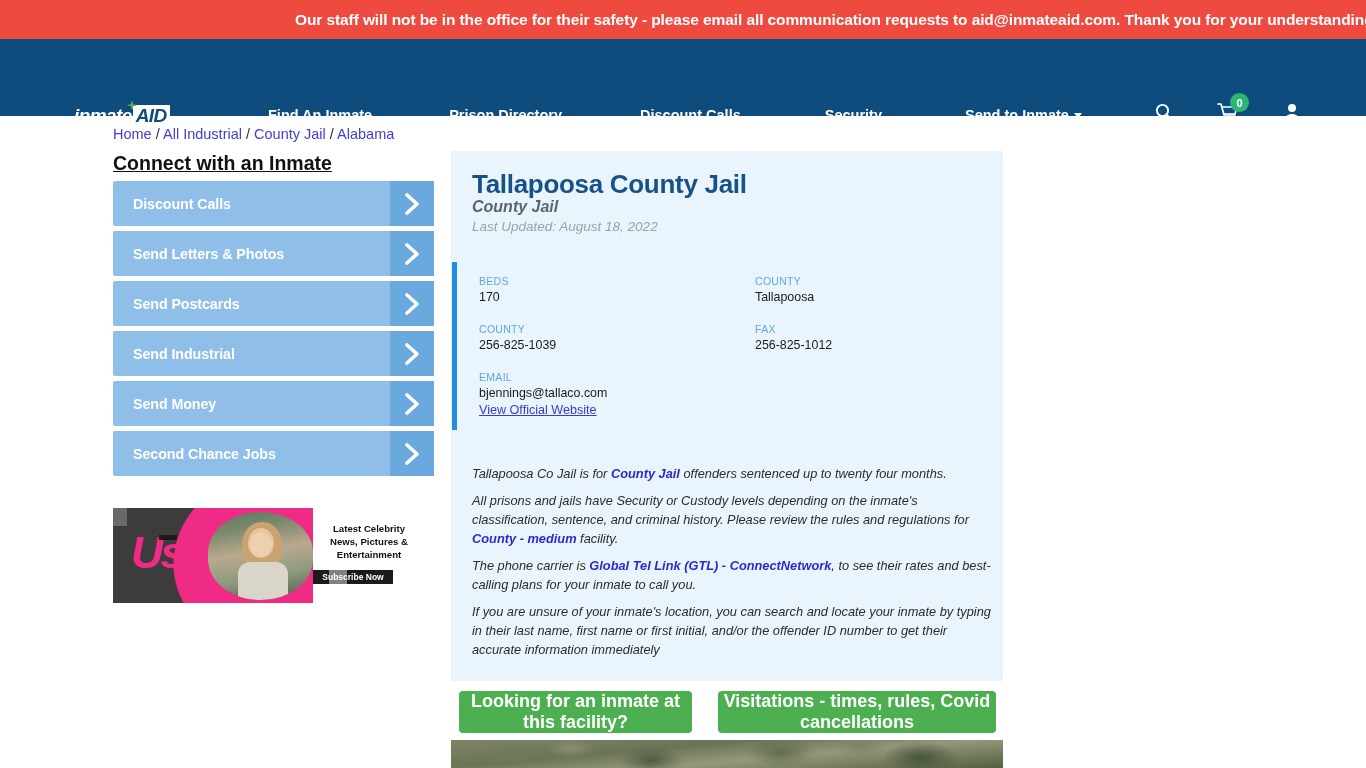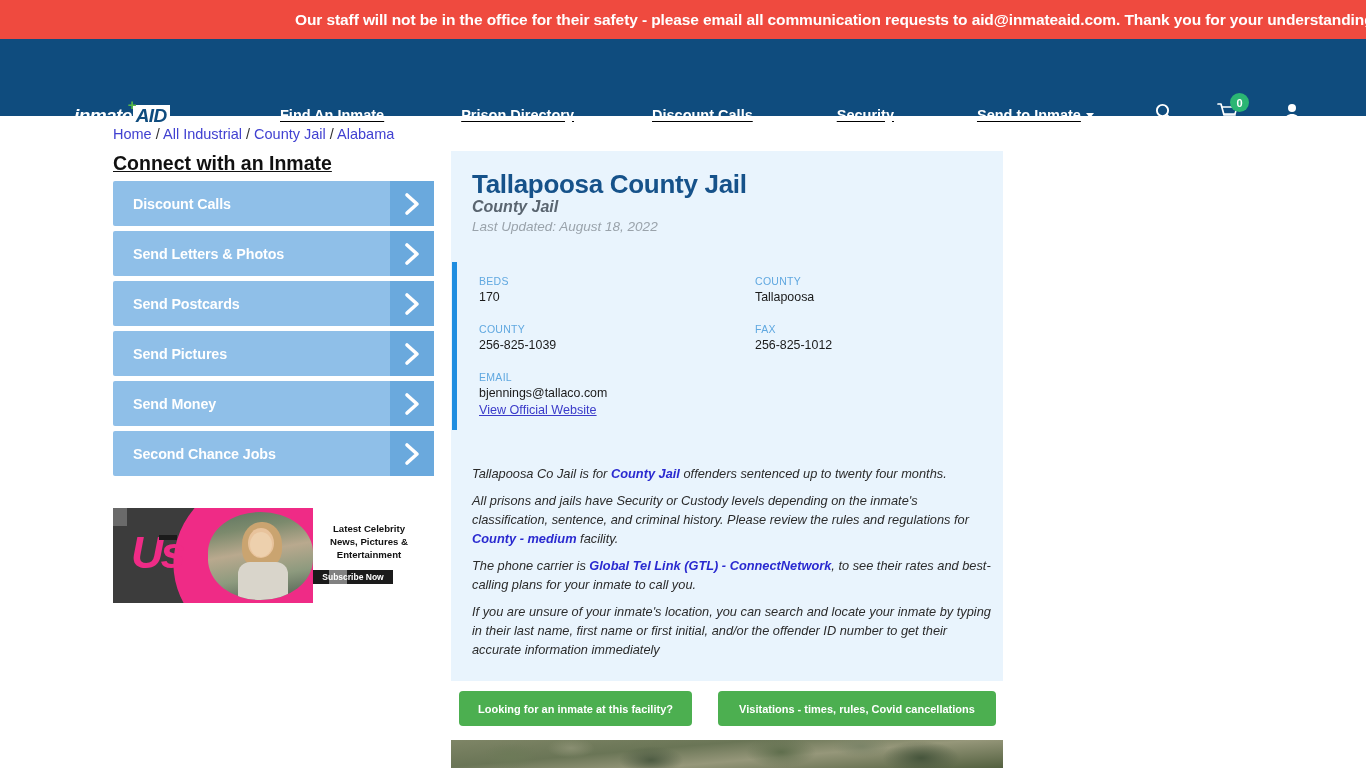--- a/index.html
+++ b/index.html
@@ -62,24 +62,23 @@
     left: -5px; top: -5px;
     width: 11px; height: 11px;
     color: #58b947;
     font-size: 15px;
     line-height: 10px;
     font-weight: bold;
     font-style: normal;
   }
   .navlinks {
     position: absolute;
-    left: 280px; top: 68px;
+    left: 268px; top: 68px;
     display: flex;
     align-items: flex-end;
-    text-decoration: underline;
   }
   .navlink {
     color: #ffffff;
     font-size: 14.5px;
     font-weight: bold;
     white-space: nowrap;
     cursor: pointer;
   }
   .nav-i-0 { margin-right: 77px; }
   .nav-i-1 { margin-right: 78px; }
@@ -354,25 +353,25 @@
   .desc .lnk {
     color: #2a2ad0;
     font-weight: bold;
     font-style: italic;
     cursor: pointer;
   }
 
   
   .btn-green {
     position: absolute;
-    height: 35px;
+    height: 42px;
     background: #4caf50;
     border-radius: 4px;
     color: #ffffff;
-    font-size: 11px;
+    font-size: 18px;
     font-weight: bold;
     display: flex; align-items: center; justify-content: center;
     cursor: pointer;
     border: none;
     font-family: "Liberation Sans", sans-serif;
   }
   #btn-find { left: 459px; top: 691px; width: 233px; }
   #btn-visit { left: 718px; top: 691px; width: 278px; }
 
   
@@ -468,21 +467,21 @@
   </div>
   <div class="side-item">
     <span class="side-label">Send Postcards</span>
     <span class="side-arrow">
       <svg width="20" height="24" viewBox="0 0 20 24">
           <path d="M5 3 L15 12 L5 21" fill="none" stroke="#ffffff" stroke-width="3.6" stroke-linecap="round" stroke-linejoin="round"></path>
         </svg>
     </span>
   </div>
   <div class="side-item">
-    <span class="side-label">Send Pictures</span>
+    <span class="side-label">Send Industrial</span>
     <span class="side-arrow">
       <svg width="20" height="24" viewBox="0 0 20 24">
           <path d="M5 3 L15 12 L5 21" fill="none" stroke="#ffffff" stroke-width="3.6" stroke-linecap="round" stroke-linejoin="round"></path>
         </svg>
     </span>
   </div>
   <div class="side-item">
     <span class="side-label">Send Money</span>
     <span class="side-arrow">
       <svg width="20" height="24" viewBox="0 0 20 24">

